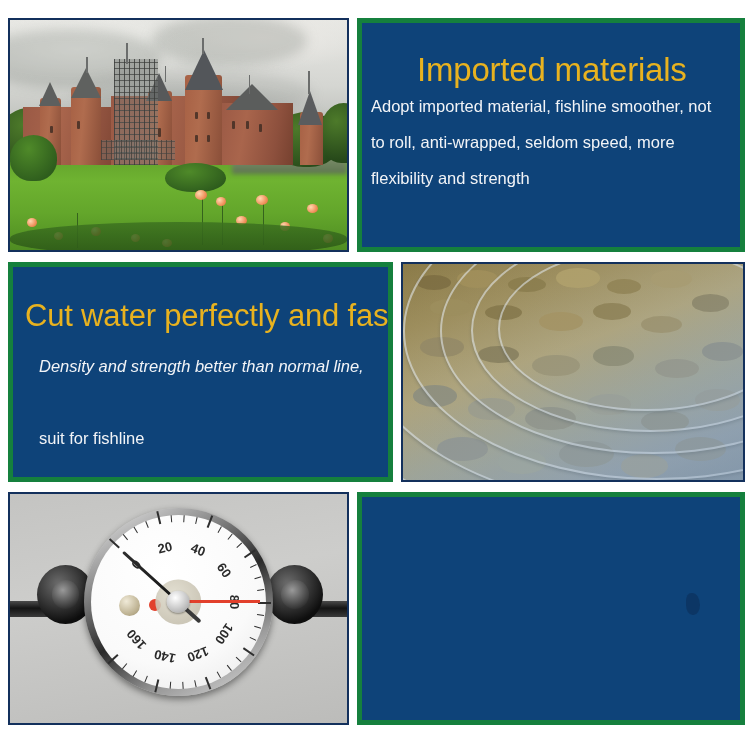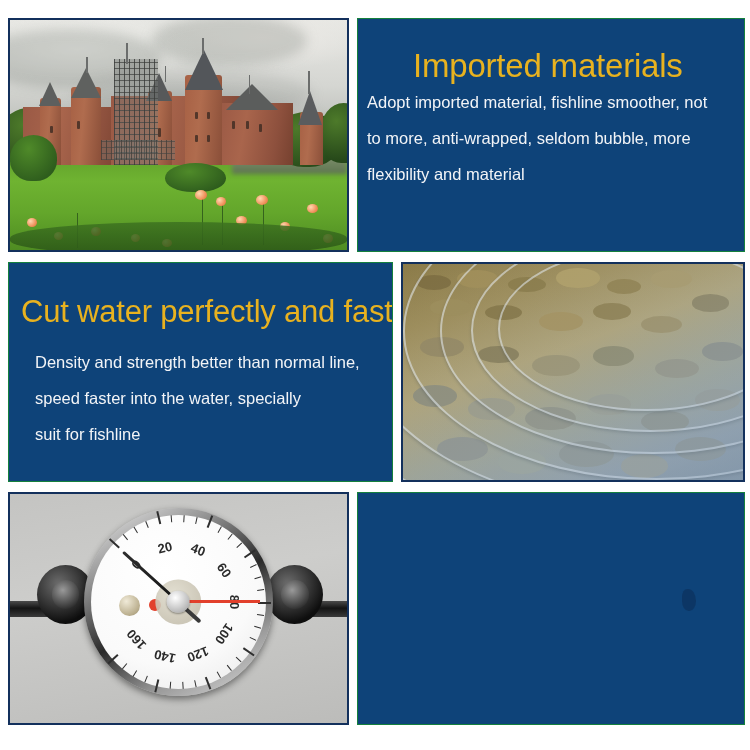--- a/index.html
+++ b/index.html
@@ -24,21 +24,21 @@
     position: absolute;
     box-sizing: border-box;
   }
   .photo-panel {
     border: 2px solid #13305c;
     overflow: hidden;
     background: #c9c9c9;
   }
   .text-panel {
     background: #0e4379;
-    border: 1px solid #15803d;
+    border: 5px solid #15803d;
     overflow: hidden;
   }
 
   .heading {
     color: #e8b21f;
     font-weight: 400;
     letter-spacing: -0.2px;
     white-space: nowrap;
   }
   .body-line {
@@ -57,21 +57,21 @@
   #panel-text-1 .l1 { top: 110px; }
   #panel-text-1 .l2 { top: 146px; }
 
   
   #panel-text-2 { left: 8px; top: 262px; width: 385px; height: 220px; }
   #panel-text-2 .heading {
     position: absolute; left: 12px; top: 31px;
     font-size: 31px;
   }
   #panel-text-2 .body-line { position: absolute; left: 26px; font-size: 16.5px; }
-  #panel-text-2 .l0 { top: 90px; }
+  #panel-text-2 .l0 { top: 90px; font-style: italic; }
   #panel-text-2 .l1 { top: 126px; }
   #panel-text-2 .l2 { top: 162px; }
 
   
   #panel-text-3 { left: 357px; top: 492px; width: 388px; height: 233px; }
   #panel-text-3 .heading { position: absolute; font-size: 31px; }
   #panel-text-3 .h0 { left: 36px; top: 50px; }
   #panel-text-3 .h1 { left: 6px; top: 92px; }
   .force-smudge {
     position: absolute;
@@ -355,28 +355,27 @@
       <div class="rose" style="left:36%;top:93%;width:9px;height:8px;"></div>
       <div class="rose" style="left:45%;top:95%;width:10px;height:8px;"></div>
       <div class="rose" style="left:93%;top:93%;width:10px;height:9px;"></div>
       <div class="bush" style="left:0%;top:88%;width:100%;height:14%;background:linear-gradient(#3d7320,#2a5416);opacity:.85;"></div>
     </div>
   </div>
 
   <div class="panel text-panel" id="panel-text-1">
     <div class="heading">Imported materials</div>
     <div class="body-line l0">Adopt imported material, fishline smoother, not</div>
-    <div class="body-line l1">to more, anti-wrapped, seldom bubble, more</div>
-    <div class="body-line l2">flexibility and material</div>
+    <div class="body-line l1">to roll, anti-wrapped, seldom speed, more</div>
+    <div class="body-line l2">flexibility and strength</div>
   </div>
 
   <div class="panel text-panel" id="panel-text-2">
     <div class="heading">Cut water perfectly and faster</div>
     <div class="body-line l0">Density and strength better than normal line,</div>
-    <div class="body-line l1">speed faster  into the water, specially</div>
     <div class="body-line l2">suit for fishline</div>
   </div>
 
   <div class="panel photo-panel" id="photo-water">
     <div class="photo-inner">
       <div class="pebble-bed" style="background:linear-gradient(160deg,#8a7842 0%,#9d8a52 20%,#b0a170 42%,#9ea08c 64%,#8d98a0 85%,#7d8a95 100%);"></div>
 
       <div class="pebble" style="left:4%;top:5%;width:10%;height:7%;background:#7d6b3a;"></div>
       <div class="pebble" style="left:16%;top:3%;width:12%;height:8%;background:#a08b50;"></div>
       <div class="pebble" style="left:31%;top:6%;width:11%;height:7%;background:#8a7840;"></div>

